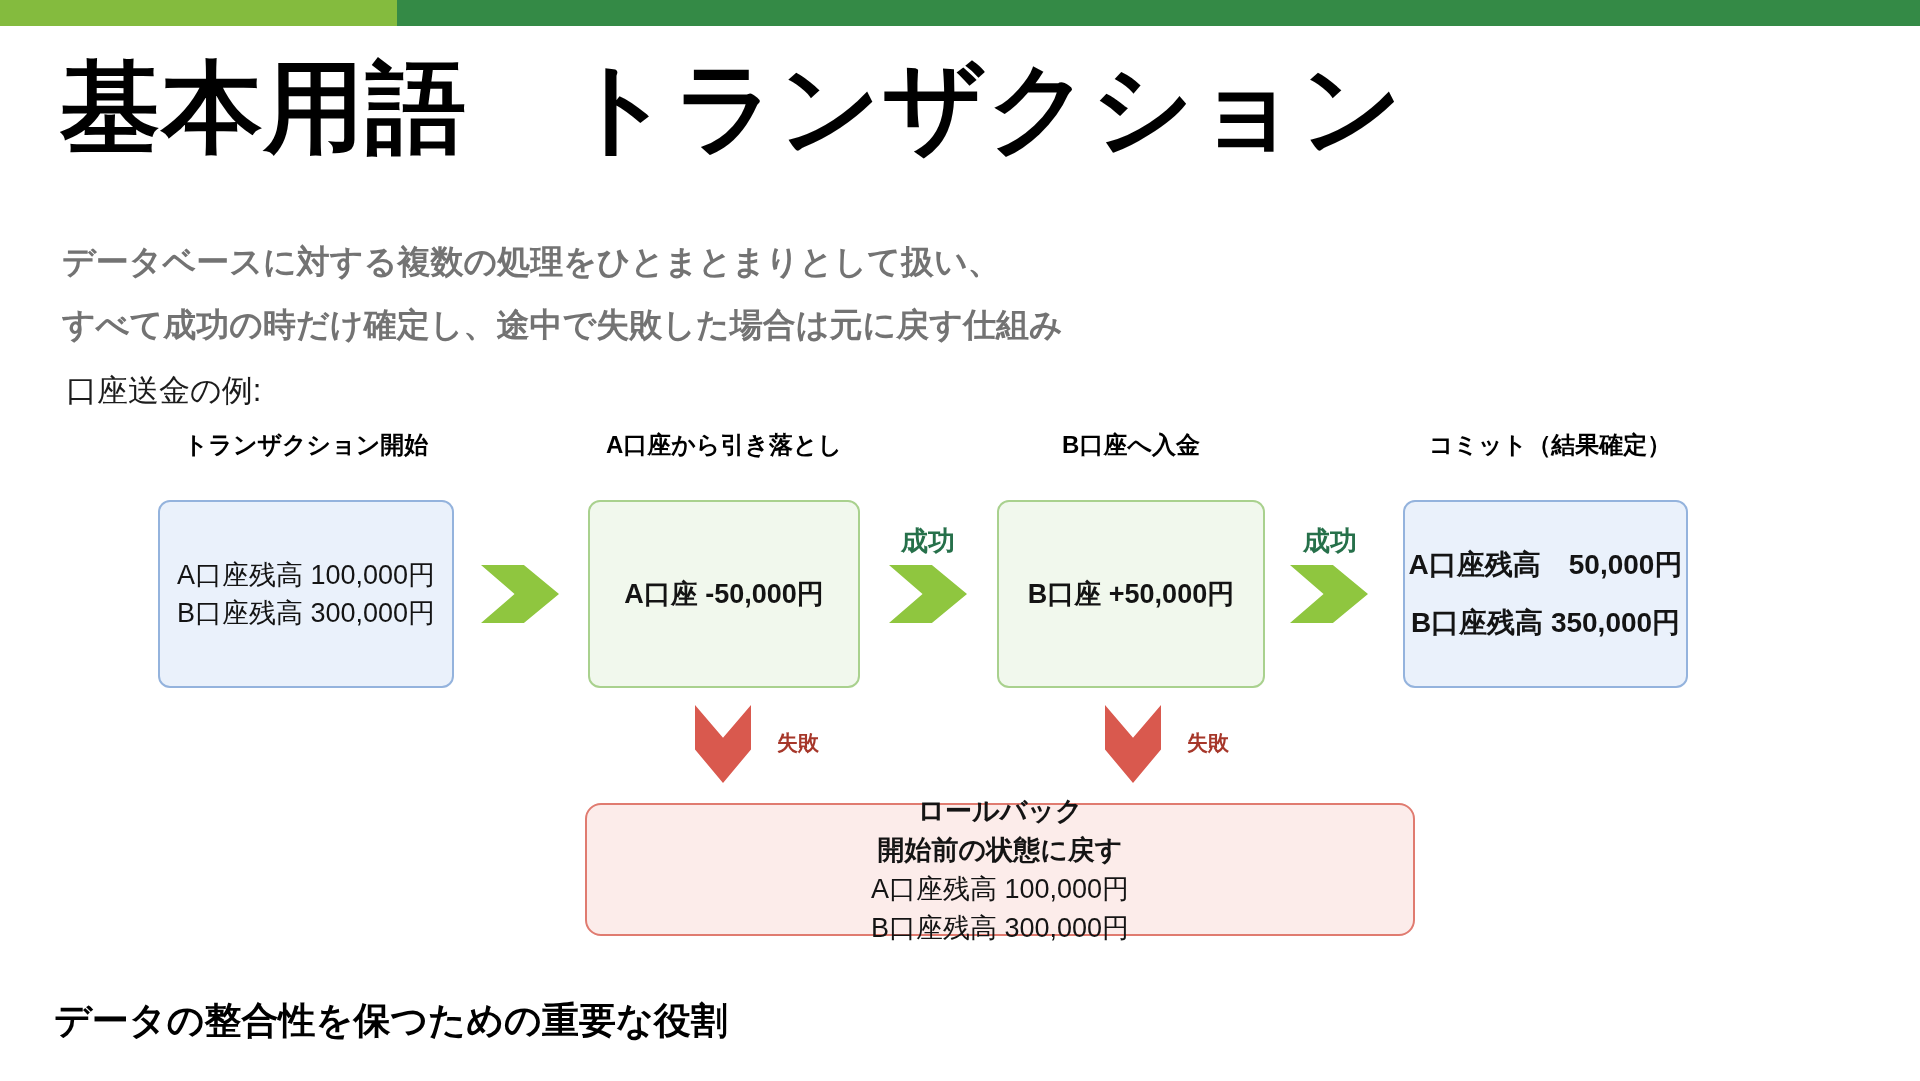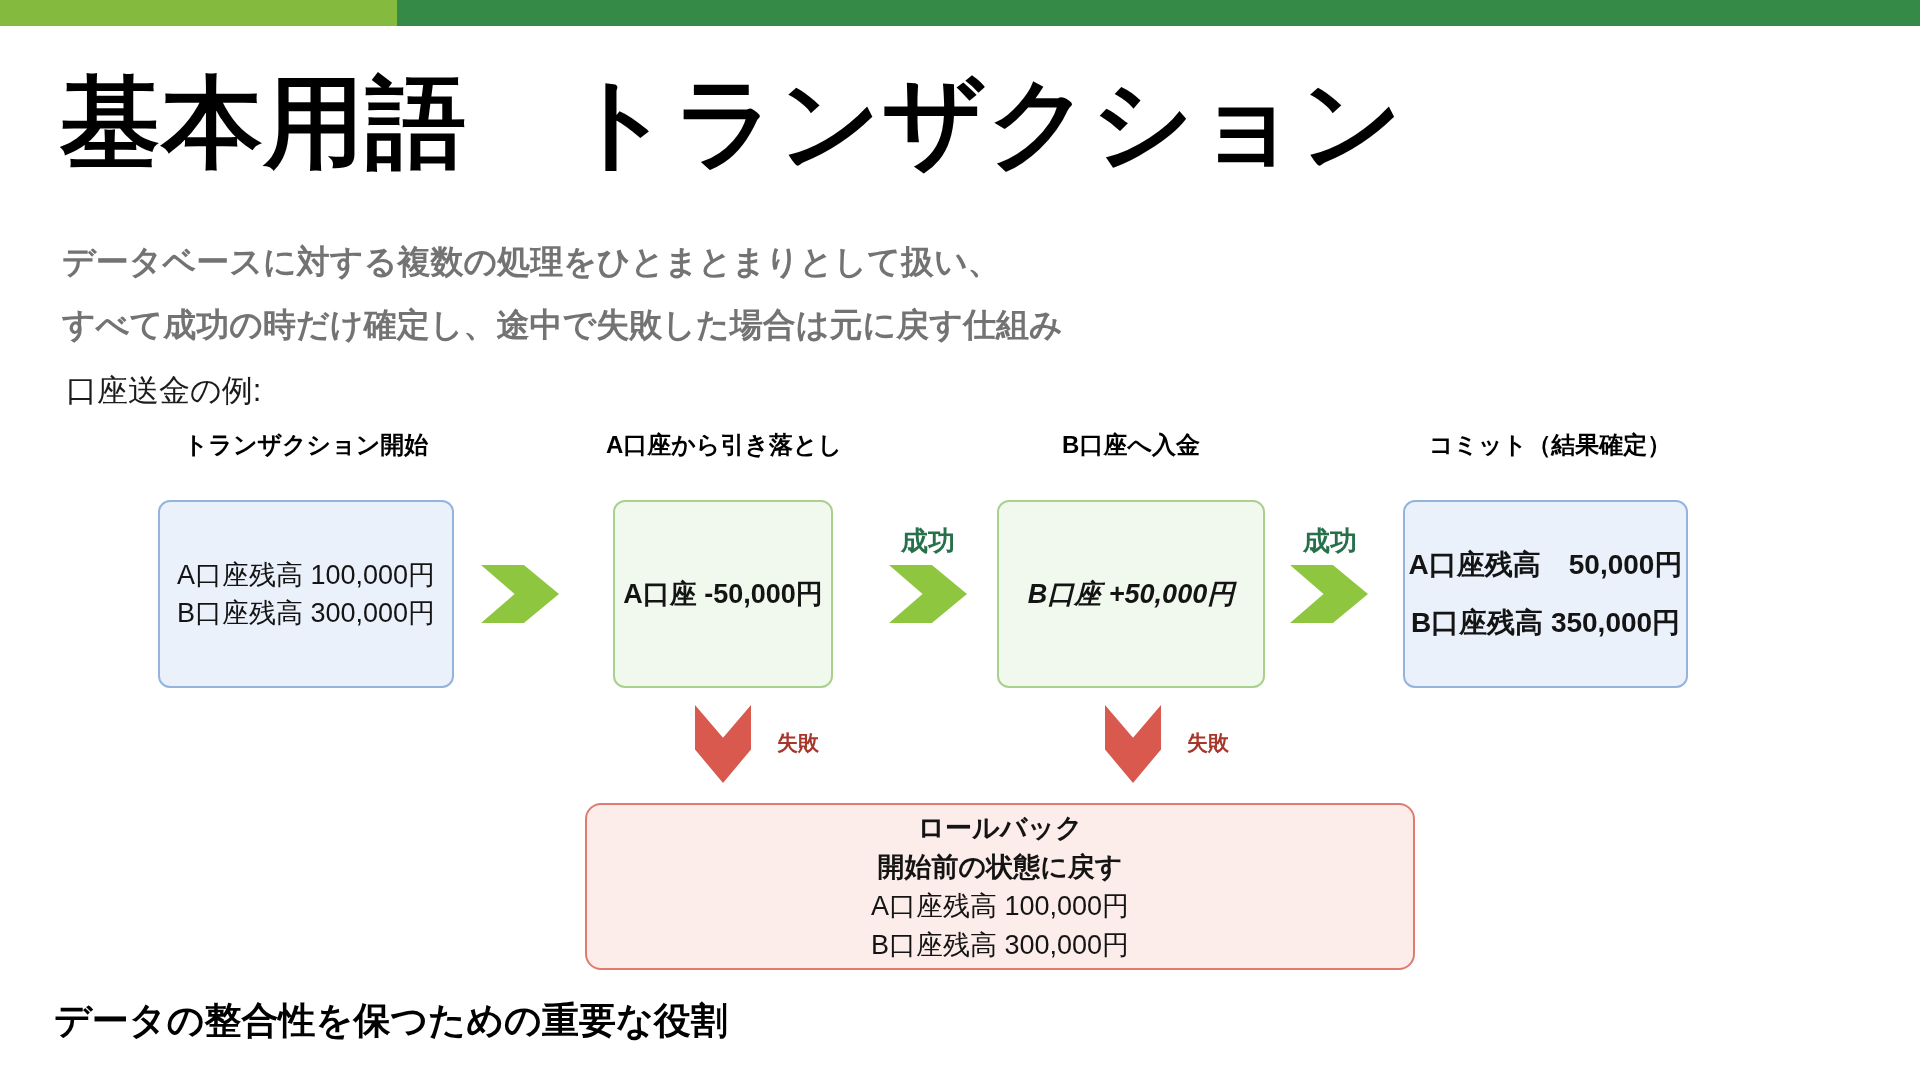--- a/index.html
+++ b/index.html
@@ -4,42 +4,42 @@
 <style>
   html,body{margin:0;padding:0;background:#ffffff;}
   .slide{
     position:relative;width:1920px;height:1081px;overflow:hidden;background:#ffffff;
     font-family:"Liberation Sans","DejaVu Sans",sans-serif;color:#000;
   }
   
   .topbar{position:absolute;left:0;top:0;width:1920px;height:26px;background:#348A46;}
   .topbar-light{position:absolute;left:0;top:0;width:397px;height:26px;background:#84BB3E;}
   
-  .title{position:absolute;left:60px;top:57px;margin:0;font-size:100px;font-weight:bold;letter-spacing:2px;white-space:nowrap;}
+  .title{position:absolute;left:60px;top:42px;margin:0;font-size:100px;font-weight:bold;letter-spacing:2px;white-space:nowrap;}
   .intro{position:absolute;left:62px;margin:0;font-size:33px;font-weight:bold;white-space:nowrap;color:#737373;}
   .intro.l1{top:240px;}
   .intro.l2{top:303px;}
   .example{position:absolute;left:62px;top:366px;margin:4px;font-size:31px;font-weight:normal;color:#1c1c1c;white-space:nowrap;}
   .footer-note{position:absolute;left:54px;top:996px;margin:0;font-size:37px;font-weight:bold;white-space:nowrap;}
   
   .step-label{position:absolute;top:429px;width:400px;font-size:24px;font-weight:bold;text-align:center;white-space:nowrap;}
   .flow-box{position:absolute;top:500px;height:188px;border-radius:12px;box-sizing:border-box;
             display:flex;flex-direction:column;justify-content:center;align-items:center;}
   .box-blue{background:#EAF1FB;border:2px solid #94B3DD;}
   .box-green{background:#F1F8ED;border:2px solid #A9D18E;}
   .box-line{font-size:27px;line-height:38px;color:#141414;white-space:nowrap;}
   .box-line.bold{font-weight:bold;}
   .box-line.wide{line-height:58px;font-size:28px;}
   .chev-right{position:absolute;top:565px;width:78px;height:58px;background:#8FC63F;
               clip-path:polygon(0 0,55% 0,100% 50%,55% 100%,0 100%,43% 50%);}
   .chev-down{position:absolute;width:56px;height:78px;background:#D9594E;
              clip-path:polygon(0 0,50% 42%,100% 0,100% 57%,50% 100%,0 57%);}
   .success-label{position:absolute;top:523px;font-size:27px;font-weight:bold;color:#26704A;white-space:nowrap;}
   .fail-label{position:absolute;top:729px;font-size:21px;font-weight:bold;color:#A6372A;white-space:nowrap;}
-  .rollback{position:absolute;left:585px;top:803px;width:830px;height:167px;border-radius:16px;box-sizing:border-box;
+  .rollback{position:absolute;left:585px;top:803px;width:830px;height:133px;border-radius:16px;box-sizing:border-box;
             background:#FCECEA;border:2px solid #E07B70;
             display:flex;flex-direction:column;justify-content:center;align-items:center;}
   .rb-line{font-size:27px;line-height:39px;color:#141414;white-space:nowrap;}
   .rb-line.bold{font-weight:bold;}
 </style>
 </head>
 <body>
 
 <div class="slide">
 
@@ -56,25 +56,25 @@
   <div class="step-label" style="left:106px;">トランザクション開始</div>
   <div class="step-label" style="left:524px;">A口座から引き落とし</div>
   <div class="step-label" style="left:931px;">B口座へ入金</div>
   <div class="step-label" style="left:1350px;">コミット（結果確定）</div>
 
   <div class="flow-box box-blue" style="left:158px;width:296px;">
     <div class="box-line">A口座残高 100,000円</div>
     <div class="box-line">B口座残高 300,000円</div>
   </div>
 
-  <div class="flow-box box-green" style="left:588px;width:220px;margin-left:25px;">
+  <div class="flow-box box-green" style="left:588px;width:272px;">
     <div class="box-line bold">A口座 -50,000円</div>
   </div>
 
-  <div class="flow-box box-green" style="left:997px;width:268px;font-style:italic;">
+  <div class="flow-box box-green" style="left:997px;width:268px;">
     <div class="box-line bold">B口座 +50,000円</div>
   </div>
 
   <div class="flow-box box-blue" style="left:1403px;width:285px;">
     <div class="box-line bold wide">A口座残高　50,000円</div>
     <div class="box-line bold wide">B口座残高 350,000円</div>
   </div>
 
   <div class="chev-right" style="left:481px;"></div>
   <div class="chev-right" style="left:889px;"></div>

